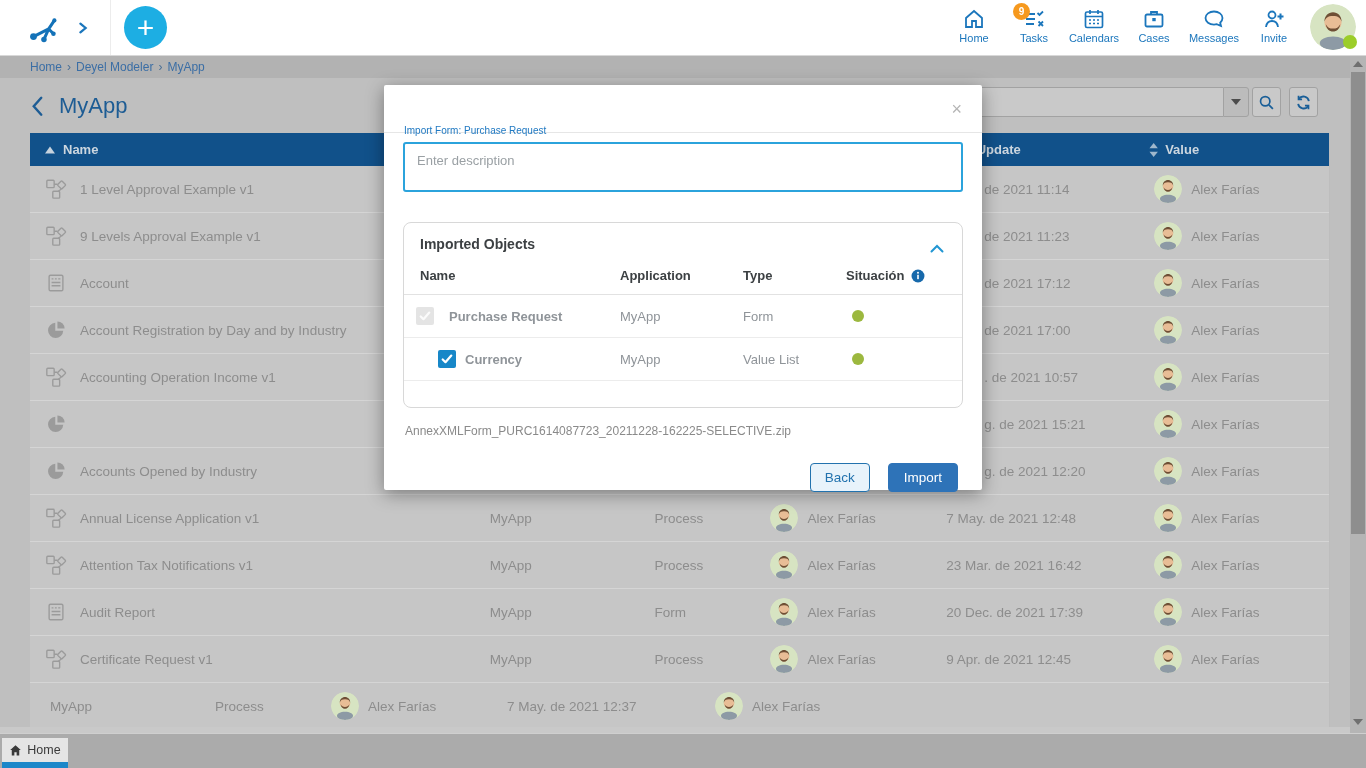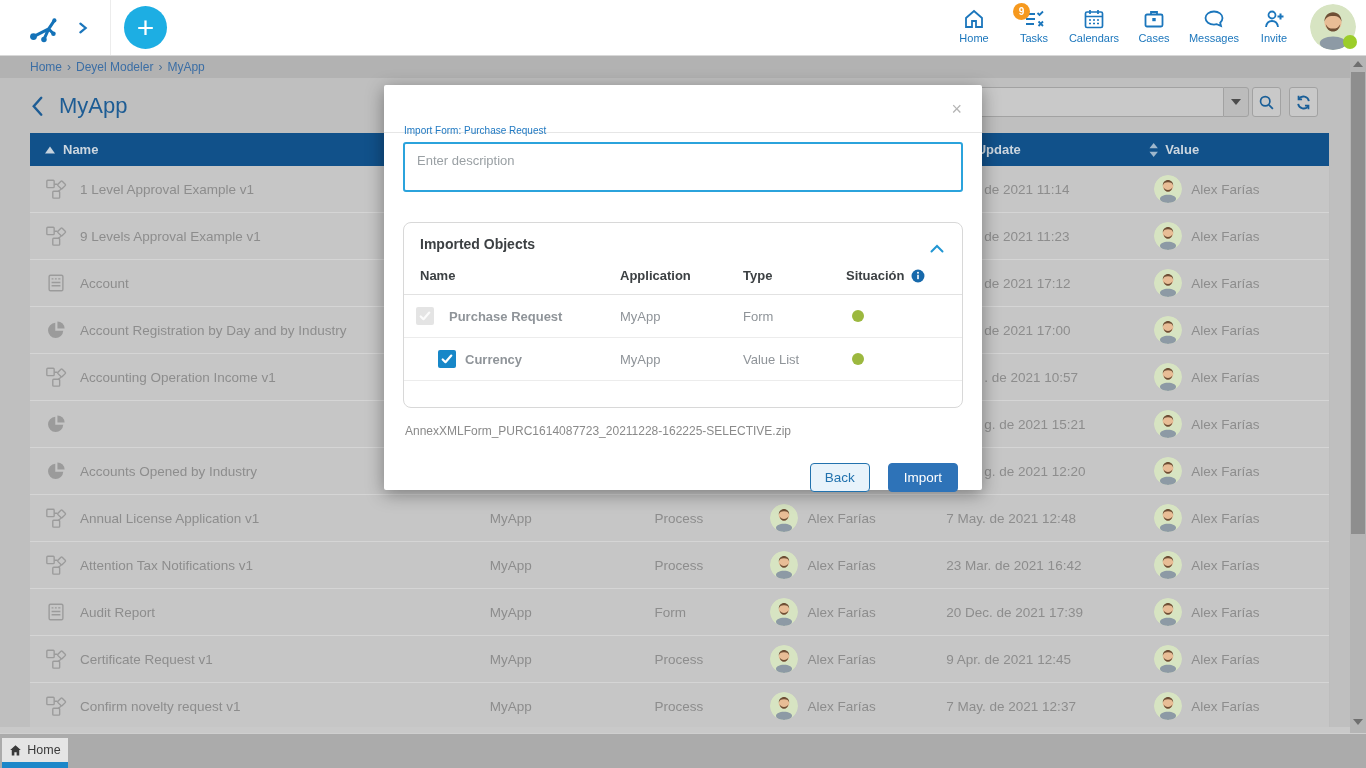--- a/index.html
+++ b/index.html
@@ -565,29 +565,20 @@
                   <circle cx="20" cy="20" r="20" fill="#d7e4c2"></circle>
                   <path d="M20 40c-6.5 0-11.5-2.6-11.5-6 0-3.2 5-5.8 11.5-5.8s11.5 2.6 11.5 5.8c0 3.4-5 6-11.5 6z" fill="#8d9aa5"></path>
                   <circle cx="20" cy="16" r="7.5" fill="#e8bd96"></circle>
                   <path d="M12.5 15.5c0-5.2 3.4-8.3 7.5-8.3s7.5 3.1 7.5 8.3c-1-3.6-3-5.1-7.5-5.1s-6.5 1.5-7.5 5.1z" fill="#6e4f35"></path>
                   <path d="M13.7 17.5c.6 4 3 6.4 6.3 6.4s5.7-2.4 6.3-6.4c-1.5 2.9-3.3 3.9-6.3 3.9s-4.8-1-6.3-3.9z" fill="#6e4f35"></path>
                 </svg></span>
               <span>Alex Farías</span>
             </div>
           </div>
           <div class="trow">
-            <div class="c-name">
-              <span class="row-icon"><svg viewBox="0 0 24 24" fill="none" stroke="#9b9b9b" stroke-width="1.5">
-                  <rect x="2" y="2.5" width="8" height="8" rx="1"></rect>
-                  <rect x="14.8" y="4.3" width="6.6" height="6.6" rx="1" transform="rotate(45 18.1 7.6)"></rect>
-                  <rect x="8.5" y="14.5" width="7.5" height="7.5" rx="1"></rect>
-                  <path d="M10 6.8h3.5M17.5 12.2l-3.5 2.8"></path>
-                </svg></span>
-              <span>Confirm novelty request v1</span>
-            </div>
             <div class="c-app">MyApp</div>
             <div class="c-type">Process</div>
             <div class="c-muser">
               <span class="row-avatar"><svg viewBox="0 0 40 40">
                   <circle cx="20" cy="20" r="20" fill="#d7e4c2"></circle>
                   <path d="M20 40c-6.5 0-11.5-2.6-11.5-6 0-3.2 5-5.8 11.5-5.8s11.5 2.6 11.5 5.8c0 3.4-5 6-11.5 6z" fill="#8d9aa5"></path>
                   <circle cx="20" cy="16" r="7.5" fill="#e8bd96"></circle>
                   <path d="M12.5 15.5c0-5.2 3.4-8.3 7.5-8.3s7.5 3.1 7.5 8.3c-1-3.6-3-5.1-7.5-5.1s-6.5 1.5-7.5 5.1z" fill="#6e4f35"></path>
                   <path d="M13.7 17.5c.6 4 3 6.4 6.3 6.4s5.7-2.4 6.3-6.4c-1.5 2.9-3.3 3.9-6.3 3.9s-4.8-1-6.3-3.9z" fill="#6e4f35"></path>
                 </svg></span>

